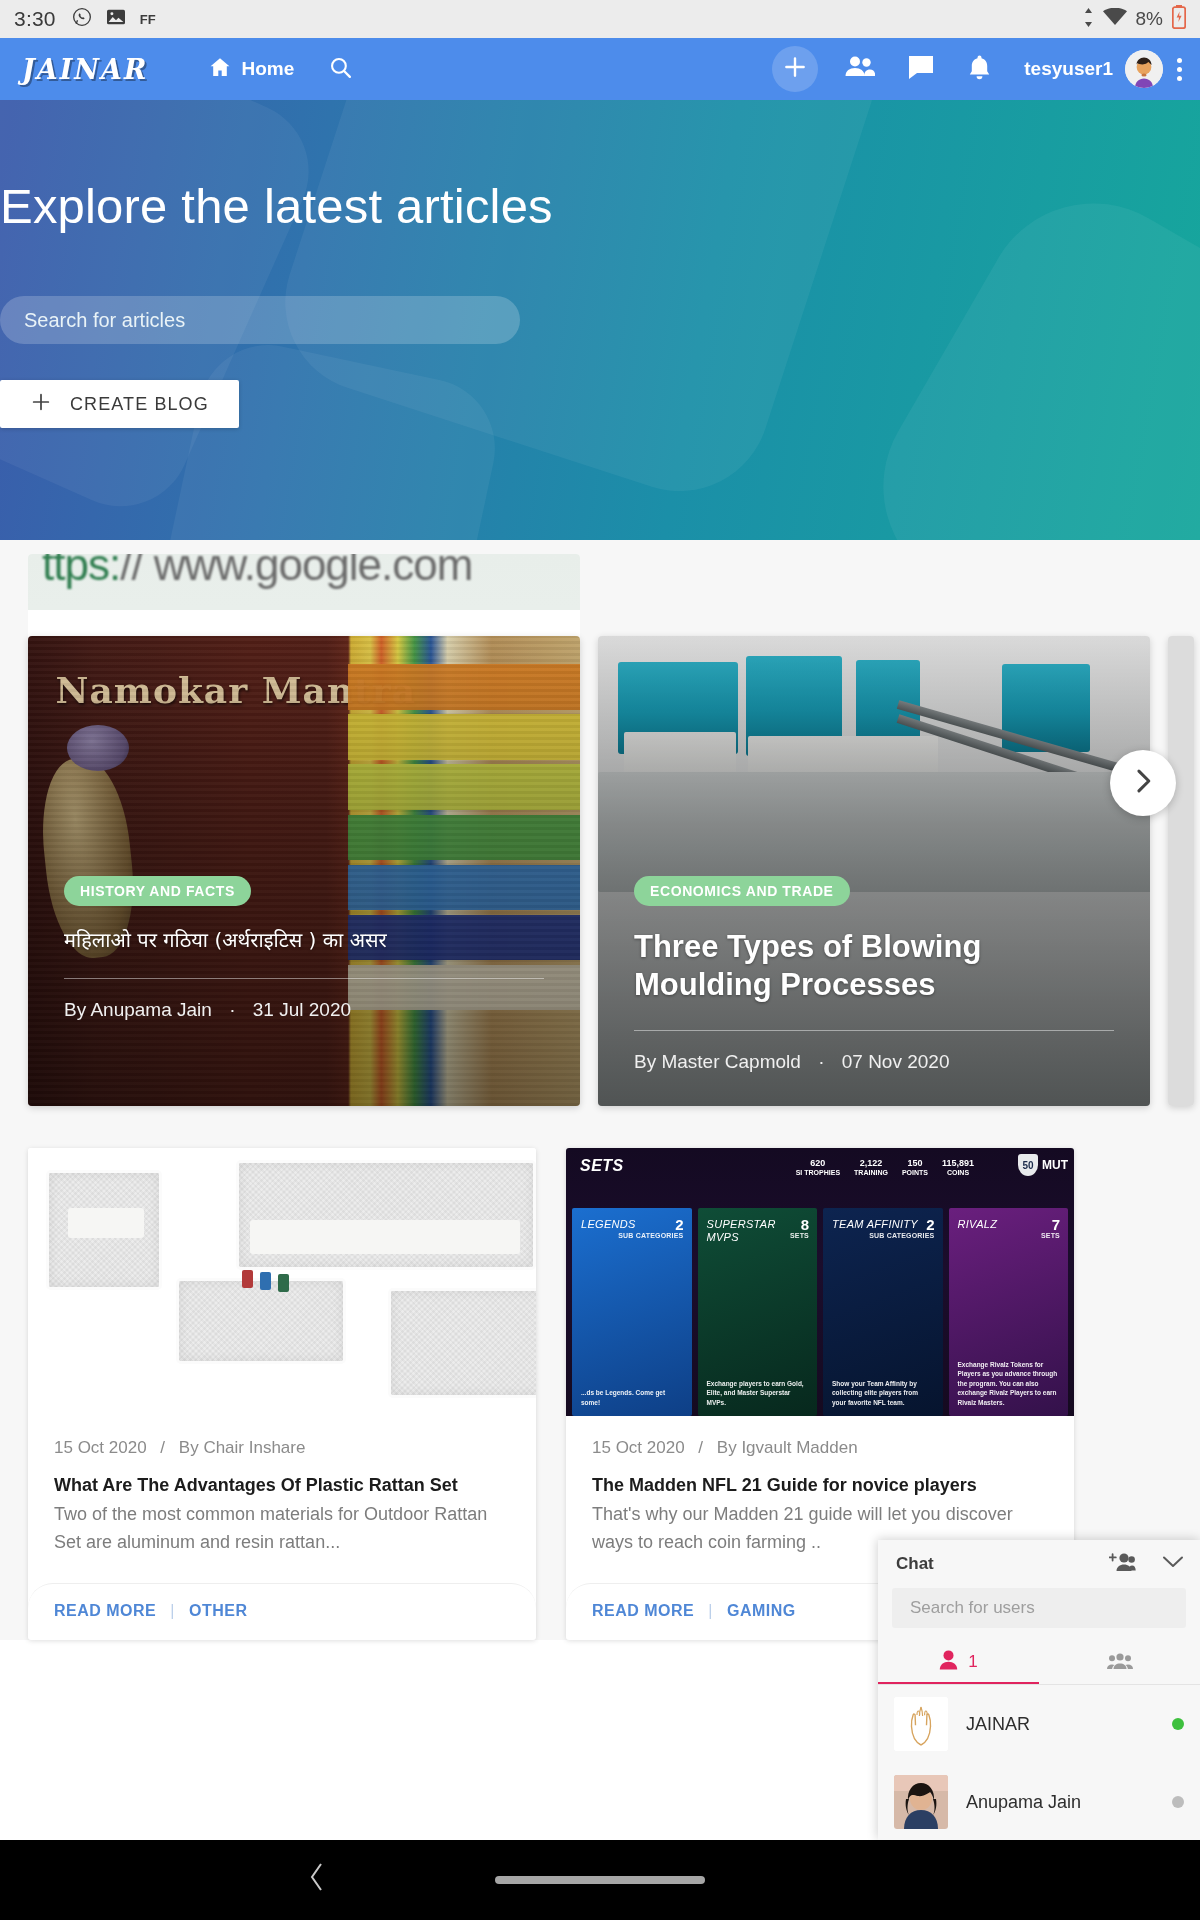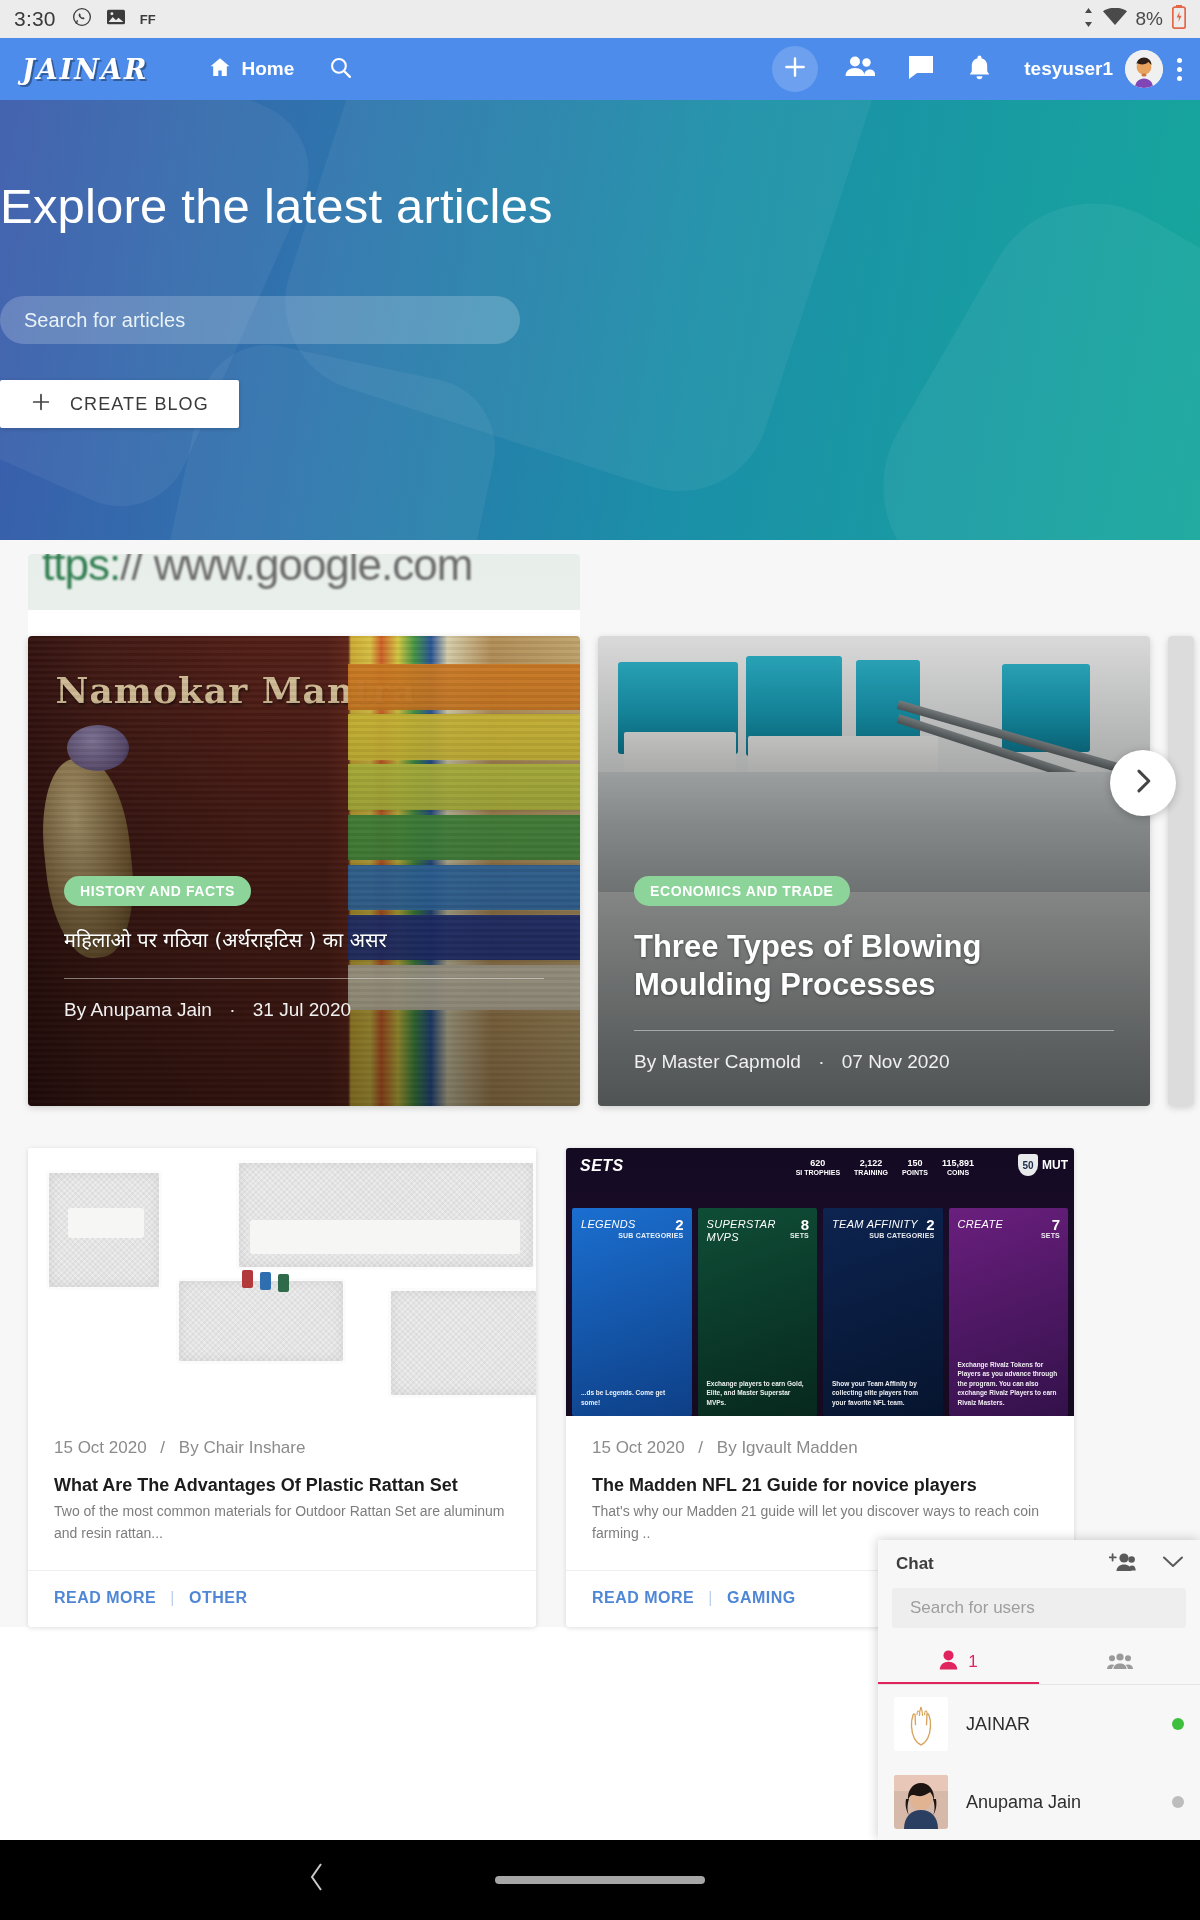--- a/index.html
+++ b/index.html
@@ -277,26 +277,26 @@
   .mt-num  { position:absolute; right:8px; top:8px; font-size:15px; font-weight:700; }
   .mt-desc { position:absolute; left:9px; right:9px; bottom:9px; font-size:6.5px; line-height:1.45; opacity:.92; font-weight:700;}
 
   .blog-body { padding: 22px 26px 26px; }
   .blog-meta { font-size: 17px; color: #8b8b8b; margin-bottom: 16px; }
   .blog-meta .sep { margin: 0 9px; }
   .blog-title {
     font-size: 18px; font-weight: 700; color: #1c1c1c;
     line-height: 1.27; margin-bottom: 4px;
   }
-  .blog-excerpt { font-size: 14px; color: #7d7d7d; line-height: 1.55; }
+  .blog-excerpt { font-size: 18px; color: #7d7d7d; line-height: 1.55; }
   .blog-foot {
     border-top: 1px solid #eee;
     padding: 18px 26px 20px;
     font-size: 16px; font-weight: 700; letter-spacing: .5px;
-    color: #4f87d6; display: flex; align-items: center; gap: 14px;
+    color: #4f87d6; display: flex; align-items: center; gap: 14px; border-radius: 25px;
   }
   .blog-foot .bar { color: #bcd0ea; font-weight: 400; }
   .blog-foot a { color: #4f87d6; text-decoration: none; cursor: pointer; }
 
   
   .chat-dock {
     position: absolute; right: 0; bottom: 80px;
     width: 322px; height: 300px;
     background: #f7f7f7;
     box-shadow: -1px -1px 10px rgba(0,0,0,.18);
@@ -627,21 +627,21 @@
               <div class="mt-sub">SETS</div>
               <div class="mt-desc">Exchange players to earn Gold, Elite, and Master Superstar MVPs.</div>
             </div>
             <div class="mad-tile" style="background:linear-gradient(160deg,#0d2450,#06142e);">
               <div class="mt-name">TEAM AFFINITY</div>
               <div class="mt-num">2</div>
               <div class="mt-sub">SUB CATEGORIES</div>
               <div class="mt-desc">Show your Team Affinity by collecting elite players from your favorite NFL team.</div>
             </div>
             <div class="mad-tile" style="background:linear-gradient(160deg,#6a1f7e,#33114a);">
-              <div class="mt-name">CREATE</div>
+              <div class="mt-name">RIVALZ</div>
               <div class="mt-num">7</div>
               <div class="mt-sub">SETS</div>
               <div class="mt-desc">Exchange Rivalz Tokens for Players as you advance through the program. You can also exchange Rivalz Players to earn Rivalz Masters.</div>
             </div>
           </div>
         </div>
         <div class="blog-body">
           <div class="blog-meta">
             <span>15 Oct 2020</span>
             <span class="sep">/</span>

